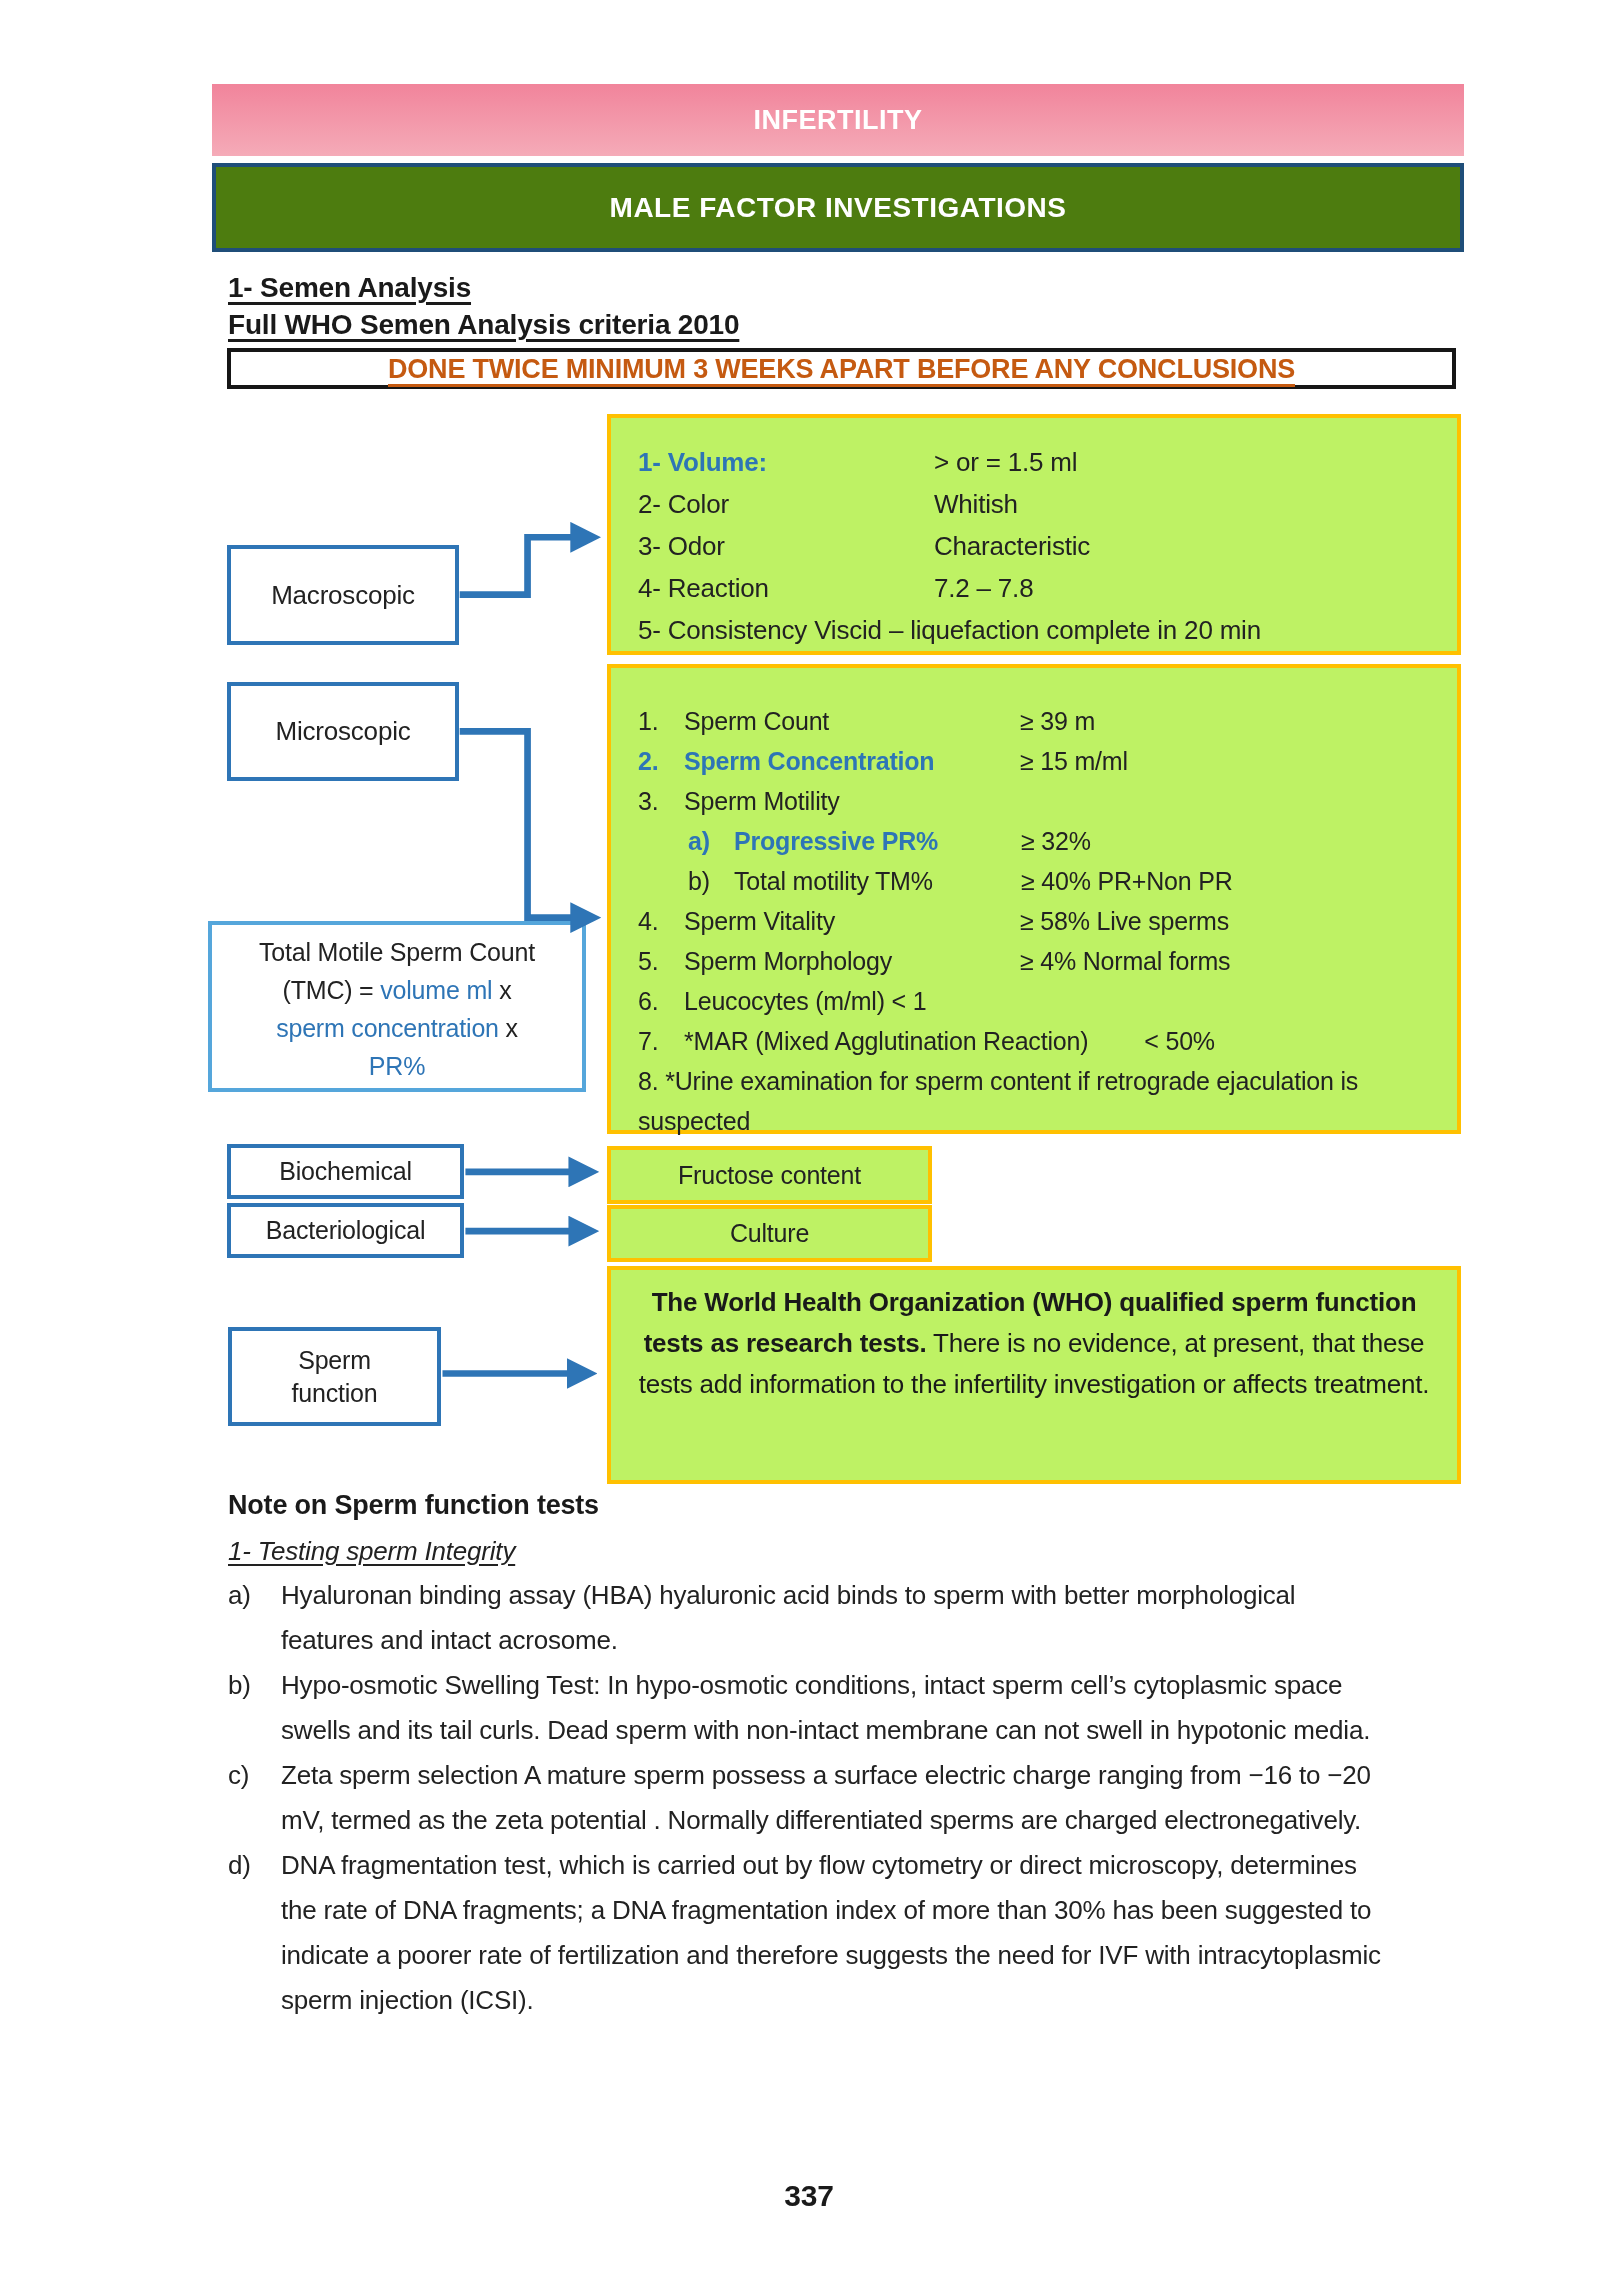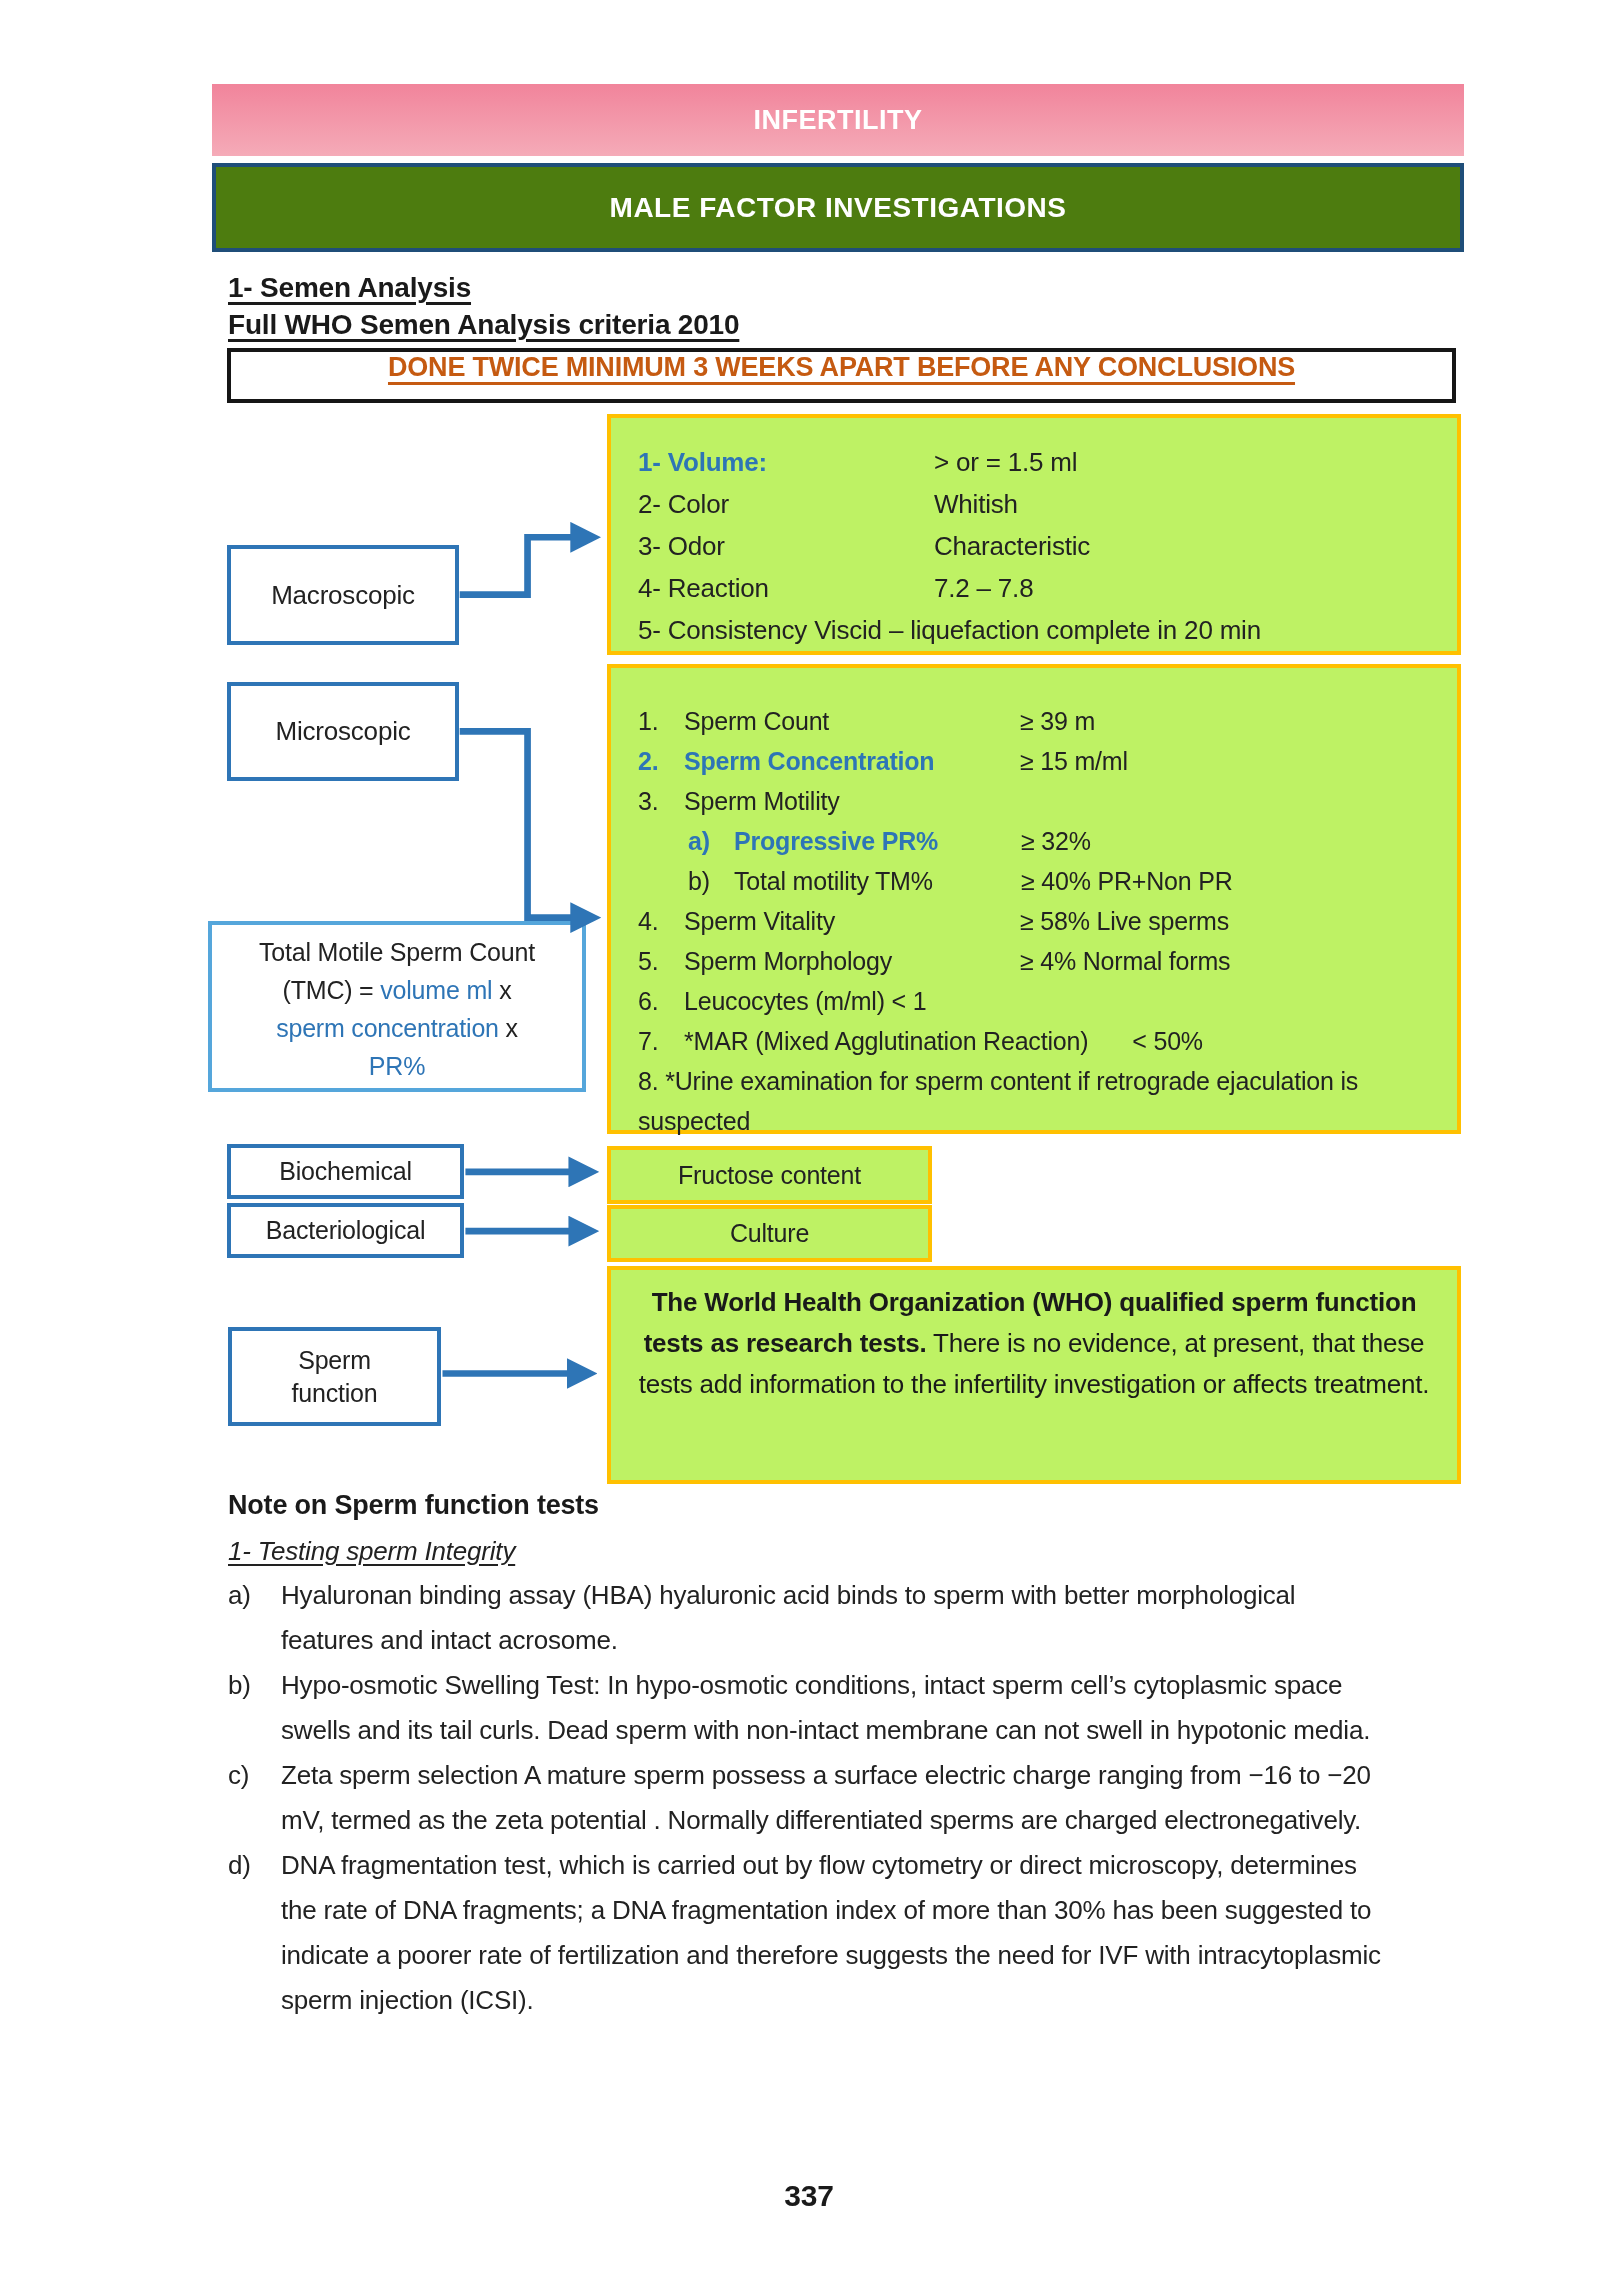--- a/index.html
+++ b/index.html
@@ -28,44 +28,44 @@
     color:#ffffff;font-weight:bold;font-size:28px;letter-spacing:0.5px;
   }
 
   
   .h-section{left:228px;top:272px;font-size:28px;font-weight:bold;color:#1a1a1a;
     text-decoration:underline;text-decoration-thickness:2.9px;text-underline-offset:4.8px;}
   .h-criteria{left:228px;top:309px;font-size:28px;font-weight:bold;color:#1a1a1a;
     text-decoration:underline;text-decoration-thickness:2.9px;text-underline-offset:4.8px;}
 
   .warning{
-    left:227px;top:348px;width:1229px;height:55px;
+    left:227px;top:348px;width:1229px;height:41px;
     border:4.8px solid #161616;background:#fff;
-    display:flex;align-items:flex-start;justify-content:center;
+    display:flex;align-items:flex-end;justify-content:center;
   }
   .warning span{
     color:#c55a11;font-weight:bold;font-size:27px;
     text-decoration:underline;text-decoration-thickness:2.9px;text-underline-offset:5.7px;
   }
 
   
   .ypanel{border:4.8px solid #ffc000;background:#bef264;}
   .macro-panel{left:607px;top:414px;width:854px;height:241px;padding:23px 9.6px 0 27px;}
   .macro-row{display:flex;font-size:26px;line-height:42px;color:#222;white-space:nowrap;}
   .macro-row .lab{flex:0 0 auto;min-width:296px;}
   .blue-bold{color:#2e75b6;font-weight:bold;}
 
   .micro-panel{left:607px;top:664px;width:854px;height:470px;padding:32.5px 25px 0 27px;}
   .mrow{display:flex;font-size:25px;line-height:40px;color:#222;white-space:nowrap;}
   .mnum{flex:0 0 46px;}
   .mrow.indent .mnum{margin-left:50px;}
   .mname{flex:0 0 auto;min-width:336px;}
   .mrow.indent .mname{min-width:287px;}
   .mrow.long .mname{min-width:0;}
-  .mrow.long .mval{margin-left:44px;}
+  .mrow.long .mval{margin-left:56px;}
   .mrow-wrap{font-size:25px;line-height:40px;color:#222;}
 
   
   .bluebox{
     border:4.8px solid #2e75b6;background:#fff;
     display:flex;align-items:center;justify-content:center;
     font-size:26px;color:#222;text-align:center;
   }
   .box-macroscopic{left:227px;top:545px;width:232px;height:100px;}
   .box-microscopic{left:227px;top:682px;width:232px;height:99px;}

